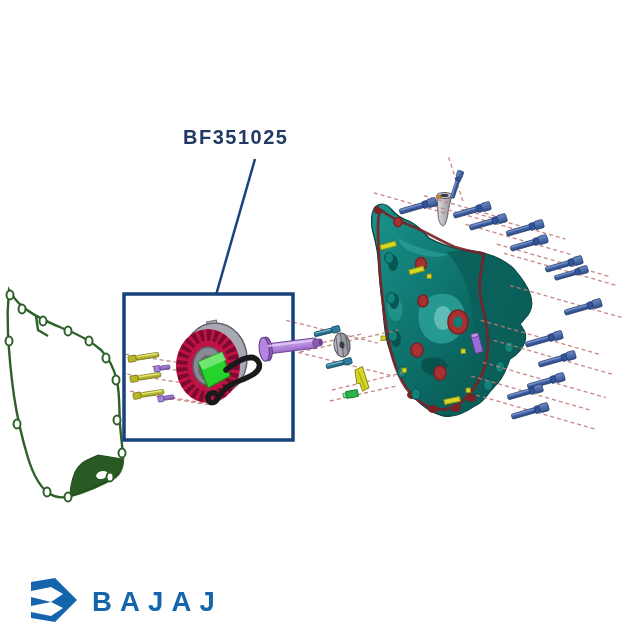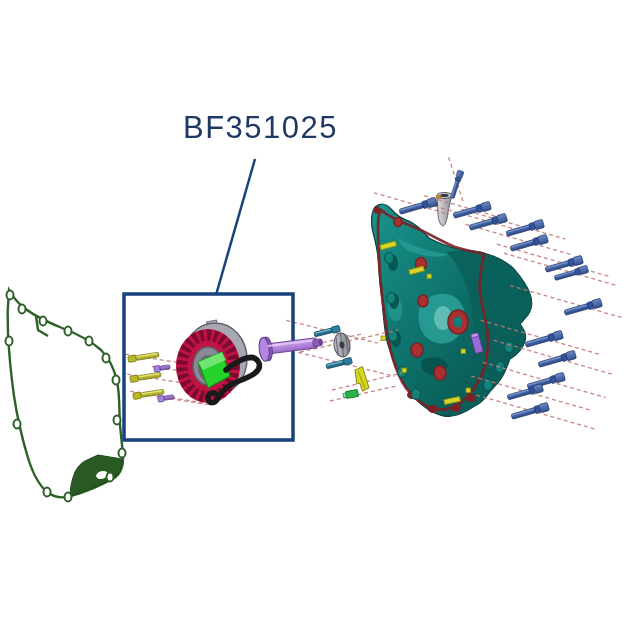--- a/index.html
+++ b/index.html
@@ -5,22 +5,22 @@
   :root{
     --navy:#1f3864; --frame:#17427c; --logo:#1565ad;
     --gasket:#2e6128; --teal:#0e7f78; --teal_dark:#07514b; --teal_light:#2fa79f;
     --maroon:#7b2127; --coil:#c01345; --coil_dark:#7c0a2e;
     --dash_red:#c47878; --seal:#a93030; --yellow:#d6d626;
   }
   html,body{margin:0;padding:0;background:#fff;width:633px;height:634px;overflow:hidden;
     font-family:"Liberation Sans",sans-serif;}
   .stage{position:absolute;inset:0;width:633px;height:634px;}
   #diagram{position:absolute;left:0;top:0;}
-  .part-number{position:absolute;left:183px;top:110px;font-size:31px;letter-spacing:1.5px;
-    color:var(--navy);font-weight:400;white-space:nowrap;}
+  .part-number{position:absolute;left:183px;top:126px;font-size:20px;letter-spacing:1.5px;
+    color:var(--navy);font-weight:700;white-space:nowrap;}
   .brand{position:absolute;left:26px;top:577px;display:flex;align-items:center;}
   .brand-word{position:absolute;left:66px;top:10px;font-size:27px;font-weight:bold;
     letter-spacing:8px;color:var(--logo);transform:scaleX(1.02);transform-origin:left;}
   .dash{stroke:var(--dash_red);stroke-width:1.3;stroke-dasharray:4 3;fill:none;opacity:.9;}
   .gasket-line{stroke:var(--gasket);stroke-width:2.4;fill:none;}
   .ghole{fill:#fff;stroke:var(--gasket);stroke-width:2;}
   .boss{fill:#12837b;stroke:#07514b;stroke-width:1;}
   .seal{fill:var(--seal);stroke:var(--maroon);stroke-width:1.6;}
   .ybit{fill:var(--yellow);stroke:#8a8a12;stroke-width:0.8;}
 </style>
@@ -254,14 +254,22 @@
     <rect x="22" y="-3.5" width="8" height="7" rx="1.5" fill="#8a5ab2" stroke="#6a4496" stroke-width="0.8"></rect>
     <ellipse cx="30" cy="0" rx="2" ry="3.5" fill="#6a4496"></ellipse>
     <ellipse cx="-24" cy="0" rx="5" ry="12" fill="#8a5cb8" stroke="#5a3c88" stroke-width="1"></ellipse>
     <ellipse cx="-27" cy="0" rx="5" ry="12" fill="#b583e0" stroke="#5a3c88" stroke-width="1"></ellipse>
     <rect x="-23" y="-3.8" width="45" height="2" fill="#e6cdf8" opacity="0.8"></rect>
   </g>
 </svg>
 
 <div class="part-number">BF351025</div>
 
-
+<div class="brand">
+  <svg width="52" height="46" viewBox="0 0 52 46">
+    <path d="M5,5 L29,1 L51,23 L29,45 L5,41 Z" fill="#1565ad"></path>
+    <path d="M5,14 L25,10 L37,17 L25,25 L5,20 Z" fill="#ffffff"></path>
+    <path d="M5,29 L25,25 L37,31 L25,39 L5,35 Z" fill="#ffffff"></path>
+  </svg>
+  <span class="brand-word">BAJAJ</span>
 </div>
 
+</div>
+
 </body></html>

